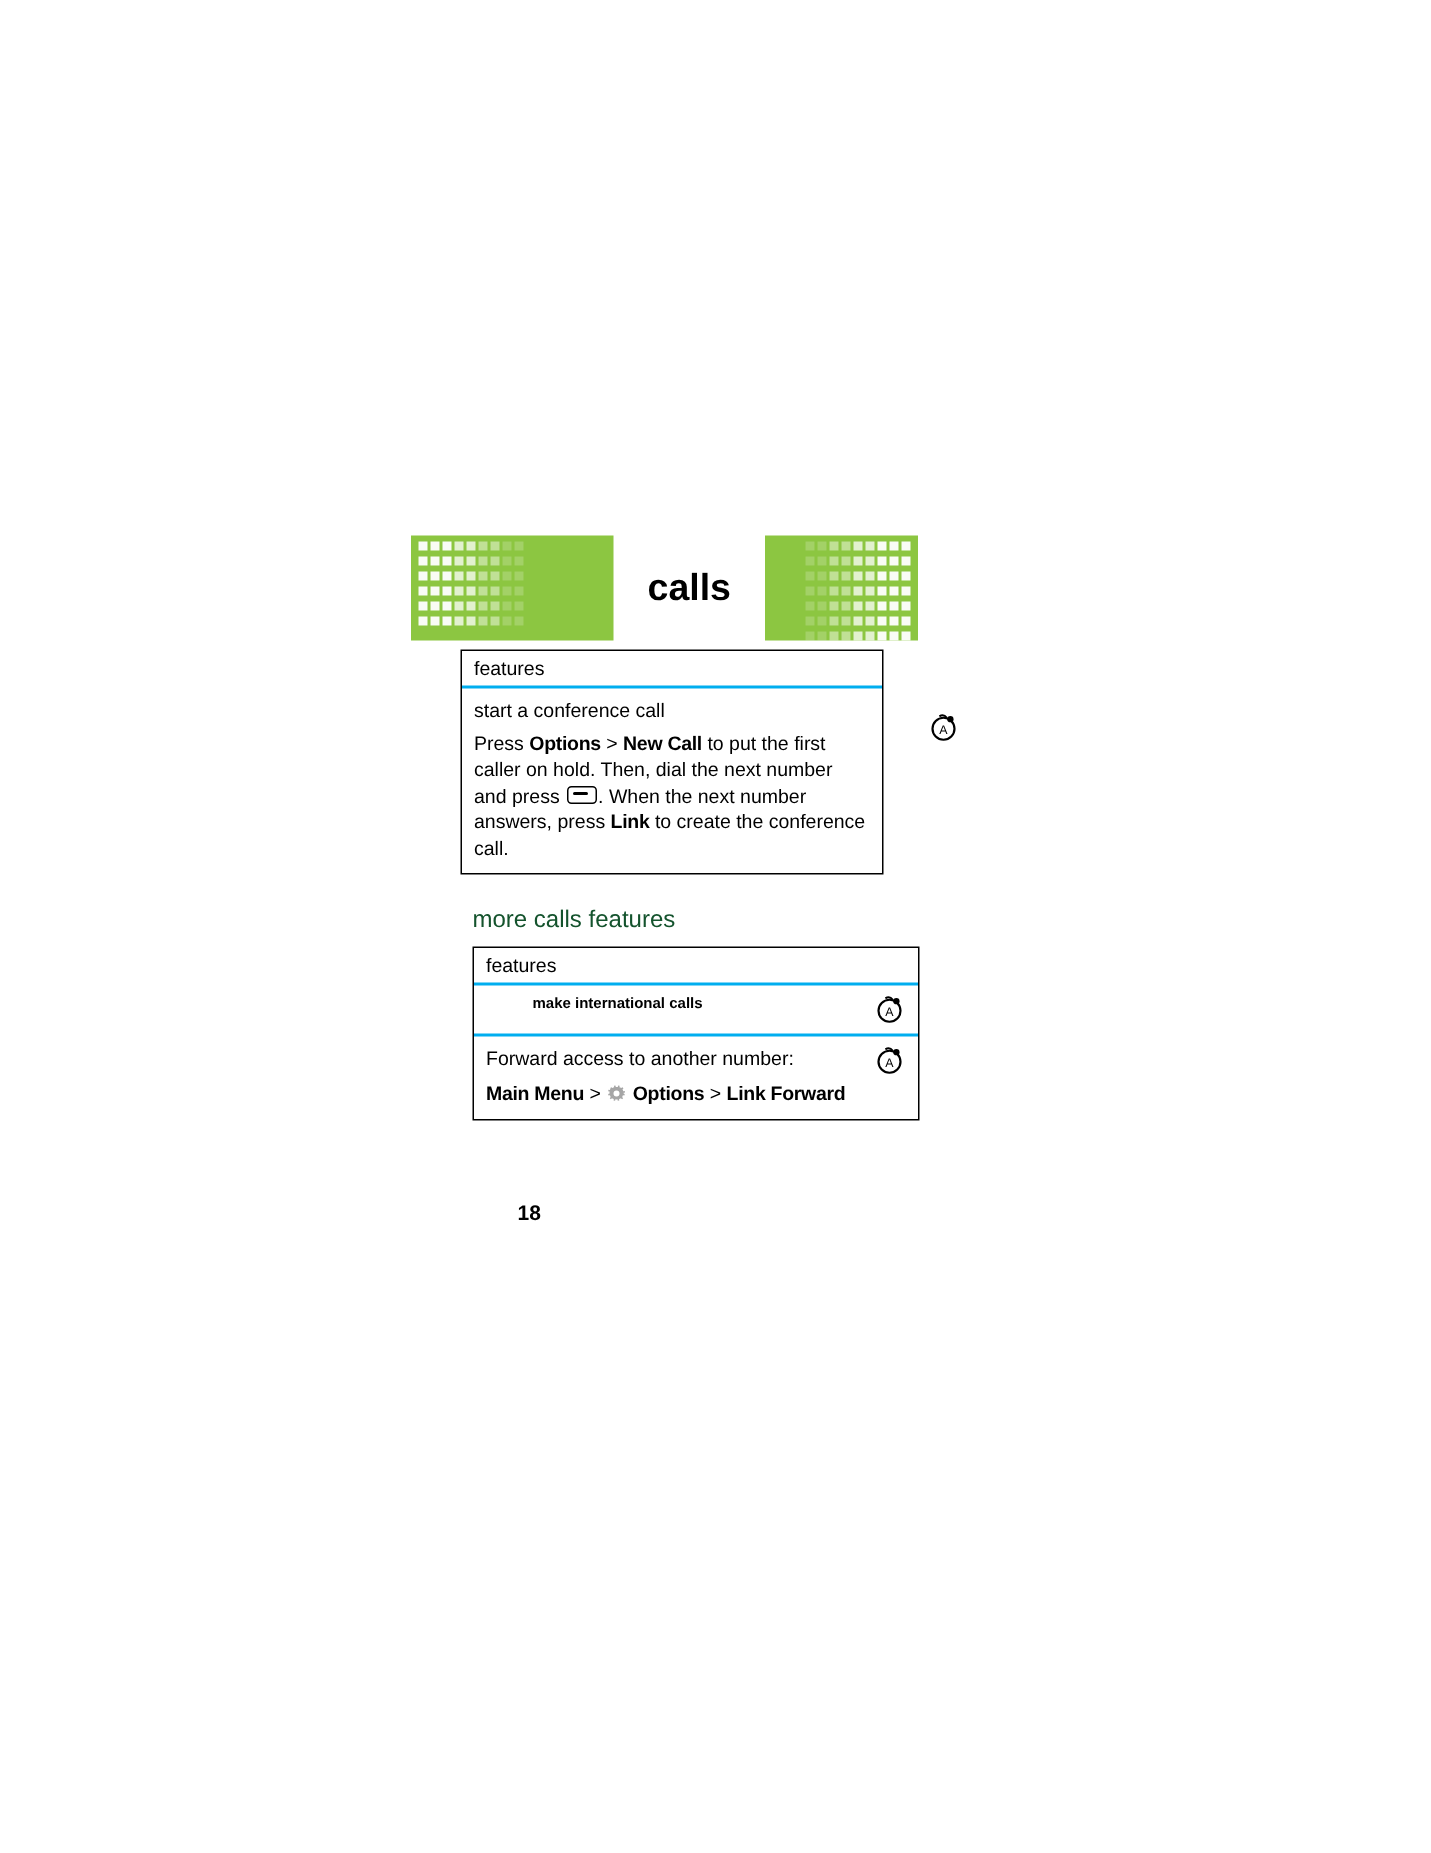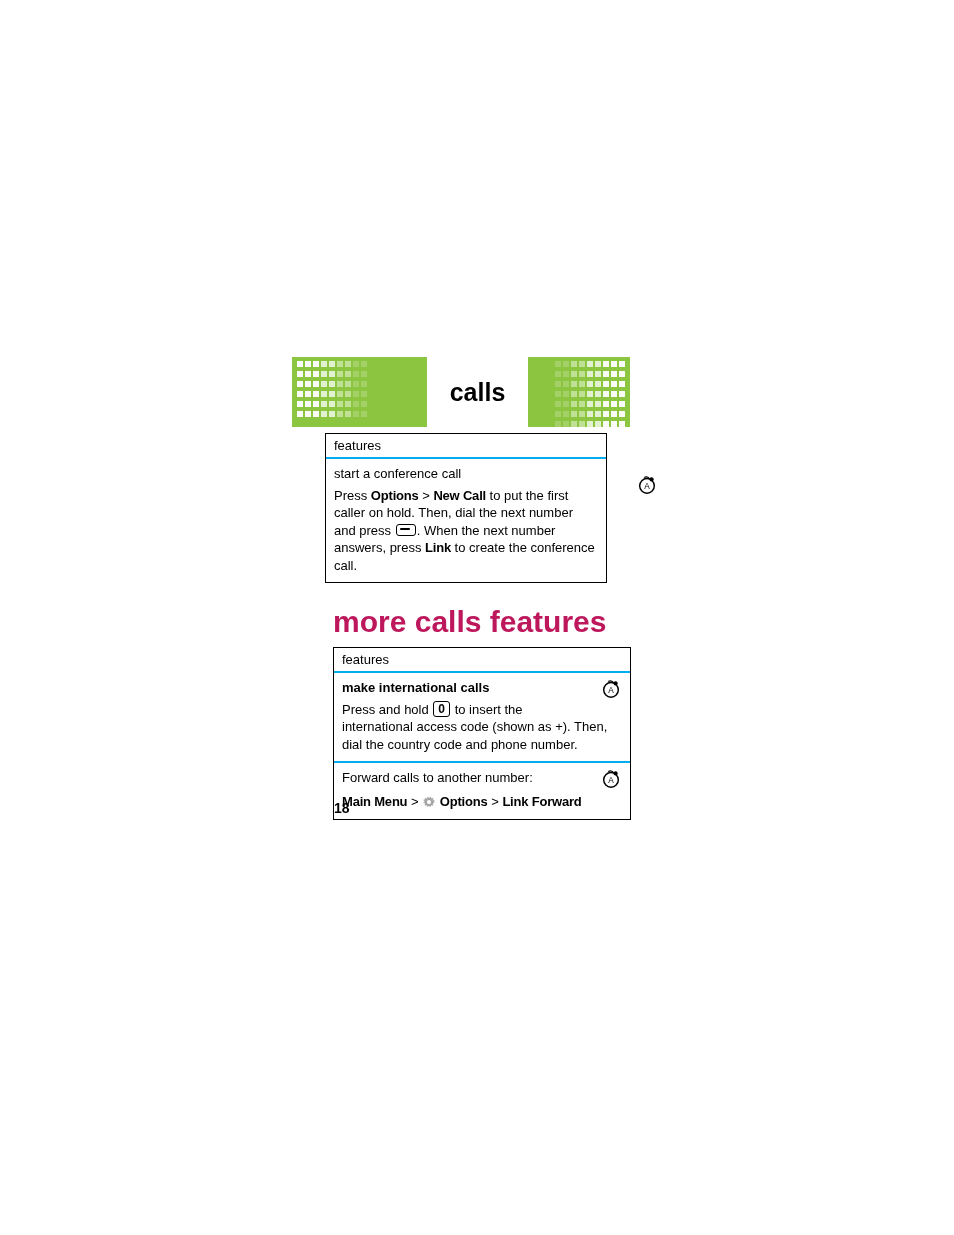--- a/index.html
+++ b/index.html
@@ -10,21 +10,21 @@
     color: #000;
   }
   .page {
     width: 954px;
     height: 1235px;
     position: relative;
     background: #fff;
   }
   .content {
     position: absolute;
-    left: 325px;
+    left: 307px;
     top: 357px;
     width: 305px;
   }
   
   .banner {
     position: relative;
     height: 70px;
   }
   .banner .green-left {
     position: absolute;
@@ -83,22 +83,23 @@
     border-bottom: 2px solid #00aeef;
   }
   .tbl-cell {
     padding: 6px 8px 8px 8px;
     font-size: 13px;
     line-height: 1.35;
     position: relative;
   }
   .subhead {
     font-weight: bold;
-    font-size: 13px;
+    font-size: 10px;
     margin-bottom: 4px;
+    margin-left: 31px;
   }
   .first-tbl .tbl-cell {
     padding-right: 10px;
   }
   .first-tbl-wrap {
     position: relative;
   }
   .side-icon {
     position: absolute;
     right: -28px;
@@ -138,37 +139,37 @@
     border-radius: 1px;
   }
   .gear-icon {
     display: inline-block;
     width: 12px; height: 12px;
     vertical-align: -2px;
     margin: 0 1px;
   }
   .gear-icon svg { width: 12px; height: 12px; }
   .more-heading {
-    color: #be185d;
-    font-size: 30px;
-    font-weight: bold;
+    color: #14532d;
+    font-size: 16px;
+    font-weight: normal;
     margin: 22px 0 8px 8px;
   }
   .sep {
     border-top: 2px solid #00aeef;
     margin: 0;
   }
   .cell-icon-right {
     float: right;
     margin-left: 6px;
     margin-top: -2px;
   }
   .page-num {
     position: absolute;
-    left: 334px;
+    left: 345px;
     top: 800px;
     font-weight: bold;
     font-size: 14px;
   }
   .bold { font-weight: bold; }
   .narrow { font-family: "Arial Narrow", Arial, sans-serif; letter-spacing: -0.2px; }
 </style>
 </head>
 <body>
 
@@ -384,37 +385,34 @@
       <div class="tbl-cell">
         <span class="cell-icon-right">
           <svg class="op-icon" viewBox="0 0 24 24" fill="none" stroke="#000" stroke-width="1.6">
             <circle cx="12" cy="14" r="8"></circle>
             <text x="12" y="17.5" text-anchor="middle" font-size="9" font-family="Arial" fill="#000" stroke="none">A</text>
             <circle cx="17" cy="7" r="2.3" fill="#000" stroke="none"></circle>
             <path d="M14.5 6 Q12 3 9 5" stroke="#000" stroke-width="1.4" fill="none"></path>
           </svg>
         </span>
         <div class="subhead">make international calls</div>
-        <div>
-          <span>Press and hold </span><span class="keycap">0</span><span> to insert the international access code (shown as +). Then, dial the country code and phone number.</span>
-        </div>
       </div>
 
       <div class="sep"></div>
 
       <div class="tbl-cell">
         <span class="cell-icon-right">
           <svg class="op-icon" viewBox="0 0 24 24" fill="none" stroke="#000" stroke-width="1.6">
             <circle cx="12" cy="14" r="8"></circle>
             <text x="12" y="17.5" text-anchor="middle" font-size="9" font-family="Arial" fill="#000" stroke="none">A</text>
             <circle cx="17" cy="7" r="2.3" fill="#000" stroke="none"></circle>
             <path d="M14.5 6 Q12 3 9 5" stroke="#000" stroke-width="1.4" fill="none"></path>
           </svg>
         </span>
-        <div style="margin-bottom:6px;">Forward calls to another number:</div>
+        <div style="margin-bottom:6px;">Forward access to another number:</div>
         <div>
           <span class="bold narrow">Main Menu</span><span> &gt; </span><span class="gear-icon"><svg viewBox="0 0 24 24">
                 <path fill="#000" d="M12 8a4 4 0 100 8 4 4 0 000-8zm9 4l2 .5-.5 2-2-.3a9 9 0 01-1 2.4l1.3 1.6-1.4 1.4-1.6-1.3a9 9 0 01-2.4 1l.3 2-2 .5-.5-2a9 9 0 01-2.6 0l-.5 2-2-.5.3-2a9 9 0 01-2.4-1l-1.6 1.3-1.4-1.4 1.3-1.6a9 9 0 01-1-2.4l-2 .3-.5-2 2-.5a9 9 0 010-2.6l-2-.5.5-2 2 .3a9 9 0 011-2.4L3.5 4.9l1.4-1.4 1.6 1.3a9 9 0 012.4-1l-.3-2 2-.5.5 2a9 9 0 012.6 0l.5-2 2 .5-.3 2a9 9 0 012.4 1l1.6-1.3 1.4 1.4-1.3 1.6a9 9 0 011 2.4l2-.3.5 2-2 .5a9 9 0 010 2.6z" opacity=".35"></path>
                 <circle cx="12" cy="12" r="3" fill="#fff"></circle>
               </svg></span> <span class="bold narrow">Options</span><span> &gt; </span><span class="bold narrow">Link Forward</span>
         </div>
       </div>
     </div>
 
   </div>

